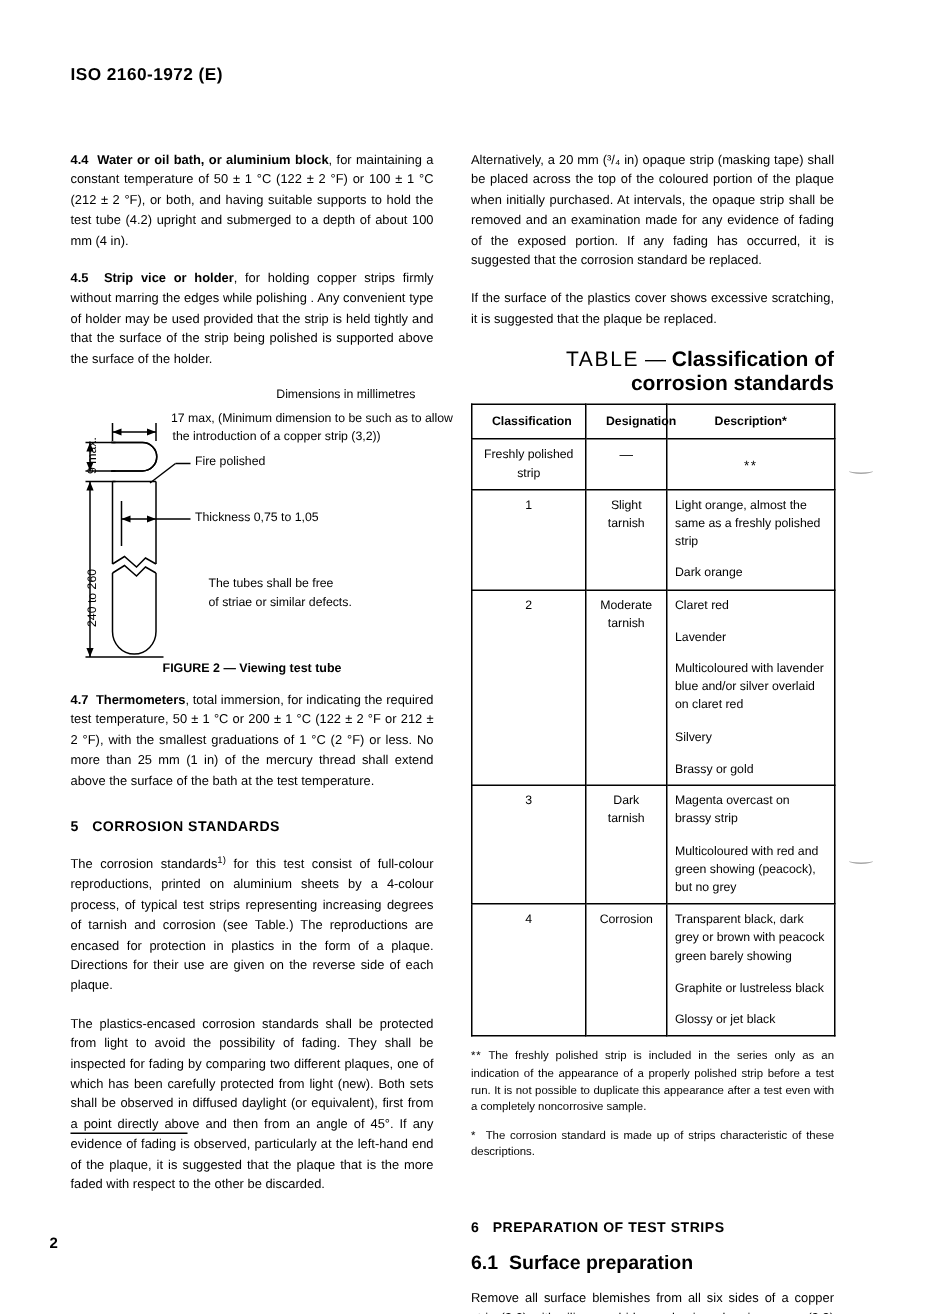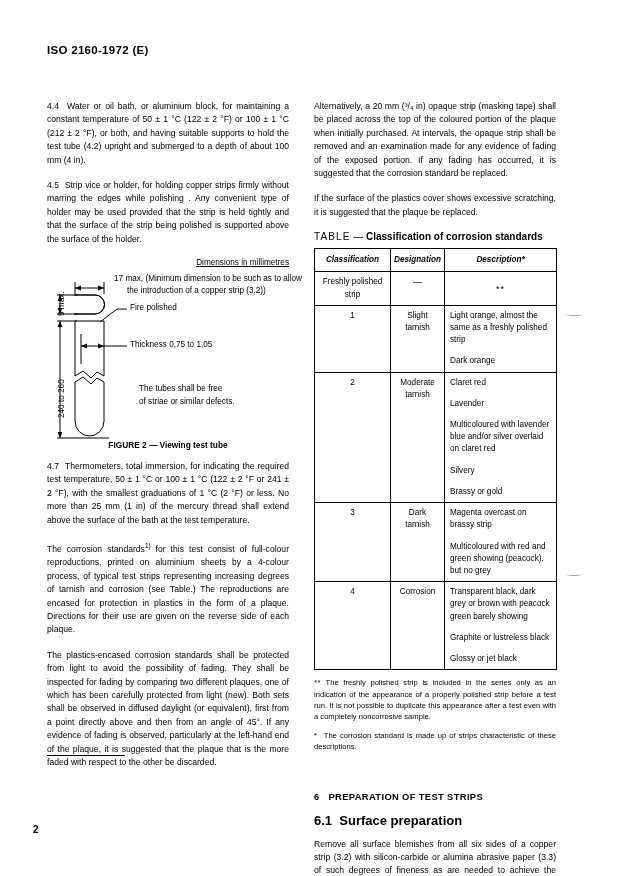--- a/index.html
+++ b/index.html
@@ -35,21 +35,21 @@
   .col-right { left: 314px; top: 100px; }
 
   p.body {
     margin: 0 0 12px 0;
     font-size: 8.6px;
     line-height: 13.4px;
     text-align: justify;
     text-justify: inter-word;
   }
   p.body.tight { margin-bottom: 10px; }
-  .b { font-weight: normal; }
+  .b { font-weight: bold; }
   .sup { font-size: 6.4px; vertical-align: super; }
   h2.sec {
     margin: 0 0 11px 0;
     font-size: 9.4px;
     font-weight: bold;
     letter-spacing: 0.35px;
   }
   h3.subsec {
     margin: 0 0 10px 0;
     font-size: 13px;
@@ -58,23 +58,22 @@
 
   
   .figure-wrap {
     position: relative;
     width: 242px;
     height: 192px;
     margin: 2px 0 10px 0;
   }
   .dims-label {
     position: absolute;
-    right: 0; top: 0;
+    right: 12px; top: 0;
     font-size: 8.2px;
-    text-decoration: underline;
   }
   .fignote {
     position: absolute;
     font-size: 8.2px;
     white-space: nowrap;
   }
   .figcap {
     position: absolute;
     left: 0; right: 0;
     bottom: 0;
@@ -86,44 +85,43 @@
   .vlabel {
     position: absolute;
     font-size: 8.2px;
     white-space: nowrap;
     transform-origin: 0 0;
     transform: rotate(-90deg);
   }
 
   
   .tbl-title {
-    font-size: 10px;
-    text-align: left;
+    font-size: 14px;
+    text-align: right;
     margin: 2px 0 6px 0;
   }
   .tbl-title .tw { letter-spacing: 1.1px; }
   .tbl-title .tb { font-weight: bold; }
   table.ctable {
     width: 242px;
     border-collapse: collapse;
     table-layout: fixed;
     font-size: 8.2px;
   }
   table.ctable th, table.ctable td {
     border: 1px solid #000;
     padding: 4px 5px;
     vertical-align: top;
     line-height: 12.2px;
   }
   table.ctable th {
     text-align: center;
     font-weight: bold;
     vertical-align: middle;
-    padding: 5px 3px;
-    font-style: italic;
+    padding: 5px 13px;
   }
   td.c-class, td.c-desig {
     text-align: center;
     vertical-align: middle;
   }
   td.c-desc p { margin: 0 0 9px 0; }
   td.c-desc p:last-child { margin-bottom: 0; }
   .col1 { width: 76px; }
   .col2 { width: 54px; }
   .col3 { width: 112px; }
@@ -225,36 +223,37 @@
 
           <line x1="34" y1="88" x2="57" y2="88"></line>
           <path d="M 34,88 L 40,85.6 L 40,90.4 Z" fill="#000" stroke="none"></path>
           <path d="M 57,88 L 51,85.6 L 51,90.4 Z" fill="#000" stroke="none"></path>
           <line x1="34" y1="76" x2="34" y2="106"></line>
           <line x1="57" y1="88" x2="80" y2="88"></line>
         </g>
       </svg>
 
       <div class="fignote" style="left:67px; top:16px;">17 max, (Minimum dimension to be such as to allow</div>
-      <div class="fignote" style="left:80px; top:28px;">the introduction of a copper strip (3,2))</div>
+      <div class="fignote" style="left:68px; top:28px;">the introduction of a copper strip (3,2))</div>
 
       <div class="vlabel" style="left:10px; top:58px;">9 max.</div>
       <div class="vlabel" style="left:10px; top:160px;">240 to 260</div>
 
       <div class="fignote" style="left:83px; top:45px;">Fire polished</div>
       <div class="fignote" style="left:83px; top:82px;">Thickness 0,75 to 1,05</div>
 
       <div class="fignote" style="left:92px; top:126px;">The tubes shall be free</div>
       <div class="fignote" style="left:92px; top:139px;">of striae or similar defects.</div>
 
       <div class="figcap"><span>FIGURE 2</span> <span class="dash">—</span> <span>Viewing test tube</span></div>
     </div>
 
-    <p class="body"><span class="b">4.7</span>&nbsp;&nbsp;<span class="b">Thermometers</span><span>, total immersion, for indicating the required test temperature, 50 ± 1 °C or 100 ± 1 °C (122 ± 2 °F or 241 ± 2 °F), with the smallest graduations of 1 °C (2 °F) or less. No more than 25 mm (1 in) of the mercury thread shall extend above the surface of the bath at the test temperature.</span></p>
-
+    <p class="body"><span class="b">4.7</span>&nbsp;&nbsp;<span class="b">Thermometers</span><span>, total immersion, for indicating the required test temperature, 50 ± 1 °C or 200 ± 1 °C (122 ± 2 °F or 212 ± 2 °F), with the smallest graduations of 1 °C (2 °F) or less. No more than 25 mm (1 in) of the mercury thread shall extend above the surface of the bath at the test temperature.</span></p>
+
+    <h2 class="sec" style="margin-top:18px;"><span>5</span>&nbsp;&nbsp;&nbsp;<span>CORROSION STANDARDS</span></h2>
 
     <p class="body"><span>The corrosion standards</span><span class="sup">1)</span><span> for this test consist of full-colour reproductions, printed on aluminium sheets by a 4-colour process, of typical test strips representing increasing degrees of tarnish and corrosion (see Table.) The reproductions are encased for protection in plastics in the form of a plaque. Directions for their use are given on the reverse side of each plaque.</span></p>
 
     <p class="body">The plastics-encased corrosion standards shall be protected from light to avoid the possibility of fading. They shall be inspected for fading by comparing two different plaques, one of which has been carefully protected from light (new). Both sets shall be observed in diffused daylight (or equivalent), first from a point directly above and then from an angle of 45°. If any evidence of fading is observed, particularly at the left-hand end of the plaque, it is suggested that the plaque that is the more faded with respect to the other be discarded.</p>
   </div>
 
   <div class="col col-right">
 
     <p class="body">Alternatively, a 20 mm (³/₄ in) opaque strip (masking tape) shall be placed across the top of the coloured portion of the plaque when initially purchased. At intervals, the opaque strip shall be removed and an examination made for any evidence of fading of the exposed portion. If any fading has occurred, it is suggested that the corrosion standard be replaced.</p>
 

